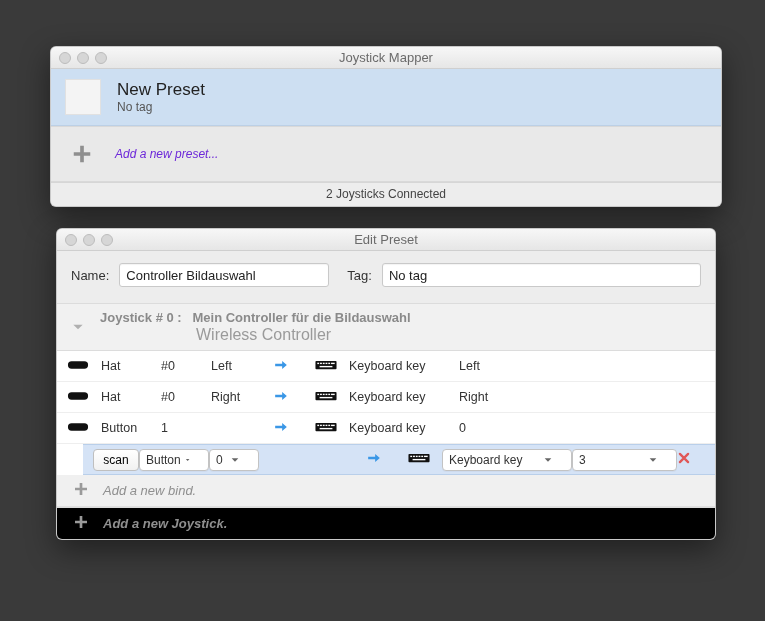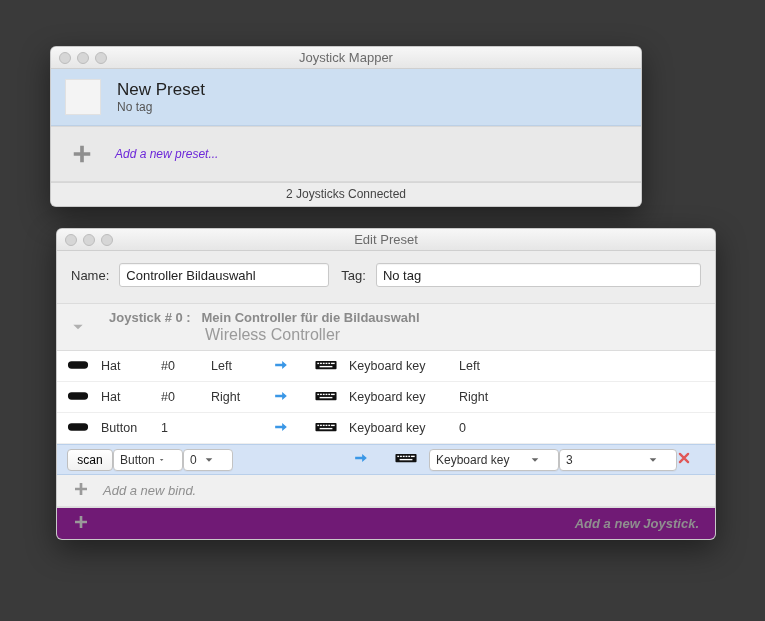--- a/index.html
+++ b/index.html
@@ -33,21 +33,21 @@
   .tl span{
     width:12px;height:12px;border-radius:50%;
     background:#d6d6d6;border:1px solid #bcbcbc;
   }
   .title {
     position:absolute; left:0; right:0; text-align:center;
     font-size:13px; color:#6b6b6b; pointer-events:none;
   }
 
   
-  #w1 { left:50px; top:46px; width:592px; }
+  #w1 { left:50px; top:46px; width:672px; }
   .preset-row{
     display:flex; align-items:center; gap:16px;
     padding:10px 14px;
   }
   .preset-sel{ background:#cddff2; border-bottom:1px solid #bcd0e6;}
   .thumb{
     width:36px;height:36px;background:#f4f4f4;border:1px solid #e1e1e1;
   }
   .preset-title{font-size:17px;font-weight:400;color:#222;}
   .preset-sub{font-size:12px;color:#555;}
@@ -67,56 +67,56 @@
   .form-row{
     display:flex;align-items:center;gap:10px;padding:12px 14px 16px;
   }
   .lbl{font-size:13px;color:#333;}
   .txt{
     height:24px;border:1px solid #c9c9c9;border-radius:3px;background:#fff;
     padding:0 6px;font-size:13px;color:#222;
     box-shadow: inset 0 1px 1px rgba(0,0,0,.05);
   }
   .section-head{
-    display:flex;align-items:center;gap:24px;padding:6px 14px 6px 14px;
+    display:flex;align-items:center;gap:15px;padding:6px 14px 6px 14px;
     background:#f1f1f1;border-top:1px solid #dcdcdc;border-bottom:1px solid #dcdcdc;
     color:#8a8a8a;font-weight:600;
   }
   .disclosure{width:14px;height:14px;fill:#b0b0b0;}
   .sub{font-weight:400;color:#9a9a9a;display:block;font-size:16px;margin-top:1px;}
   .rows{background:#fff;}
   .bind-row{
     display:grid;
     grid-template-columns: 34px 60px 50px 60px 44px 34px 110px 1fr 28px;
     align-items:center;height:31px;padding:0 10px;
     border-bottom:1px solid #eee;font-size:12.5px;color:#333;
   }
   .bind-row.editing{
-    background:#d5e3f6;border-top:1px solid #b9cfea;border-bottom:1px solid #b9cfea;
+    background:#d5e3f6;border-top:1px solid #b9cfea;border-bottom:1px solid #b9cfea;margin-left:26px;
   }
   .pad-ico svg, .kb-ico svg{width:22px;height:14px;}
   .arr svg{width:20px;height:14px;fill:#3a97e6;}
   .scan-btn{
     height:22px;font-size:12px;border:1px solid #bfbfbf;border-radius:4px;
     background:linear-gradient(#fff,#f1f1f1);padding:0 6px;cursor:pointer;
   }
   .sel{
     height:22px;border:1px solid #c3c3c3;border-radius:4px;background:#fff;
     font-size:12px;padding:0 18px 0 6px;position:relative;display:inline-flex;align-items:center;
     justify-content:space-between;min-width:50px;
     box-shadow:0 1px 0 rgba(0,0,0,.03);
   }
   .sel .chev{width:10px;height:10px;fill:#666;margin-left:4px;}
   .del svg{width:14px;height:14px;fill:#e05757;}
   .add-bind,.add-joy{
     display:flex;align-items:center;gap:14px;height:32px;padding:0 16px;
     color:#8f8f8f;font-style:italic;
   }
   .add-bind{background:#f0f0f0;border-bottom:1px solid #e0e0e0;}
-  .add-joy{background:#701a75;border-top:1px solid #dcdcdc;font-weight:600;justify-content:space-between;}
+  .add-joy{background:#000000;border-top:1px solid #dcdcdc;font-weight:600;}
   .sm-plus svg{width:16px;height:16px;fill:#9a9a9a;}
 </style>
 </head>
 <body>
 
 <div id="w1" class="window">
   <div class="titlebar">
     <div class="tl">
       <span></span>
       <span></span>
@@ -151,21 +151,21 @@
       <span></span>
       <span></span>
       <span></span>
     </div>
     <div class="title">Edit Preset</div>
   </div>
 
   <div class="form-row">
     <span class="lbl">Name:</span>
     <input class="txt" style="width: 210px;" value="Controller Bildauswahl">
-    <span class="lbl" style="margin-left:2px">Tag:</span>
+    <span class="lbl" style="margin-left:8px">Tag:</span>
     <input class="txt" style="flex: 1 1 0%;" value="No tag">
   </div>
 
   <div class="section-head">
     <svg class="disclosure" viewBox="0 0 24 24">
         <path d="M4 8l8 8 8-8z"></path>
       </svg>
     <div>
       <span>Joystick #  0 :</span>
       &nbsp;&nbsp;<span>Mein Controller für die Bildauswahl</span>

